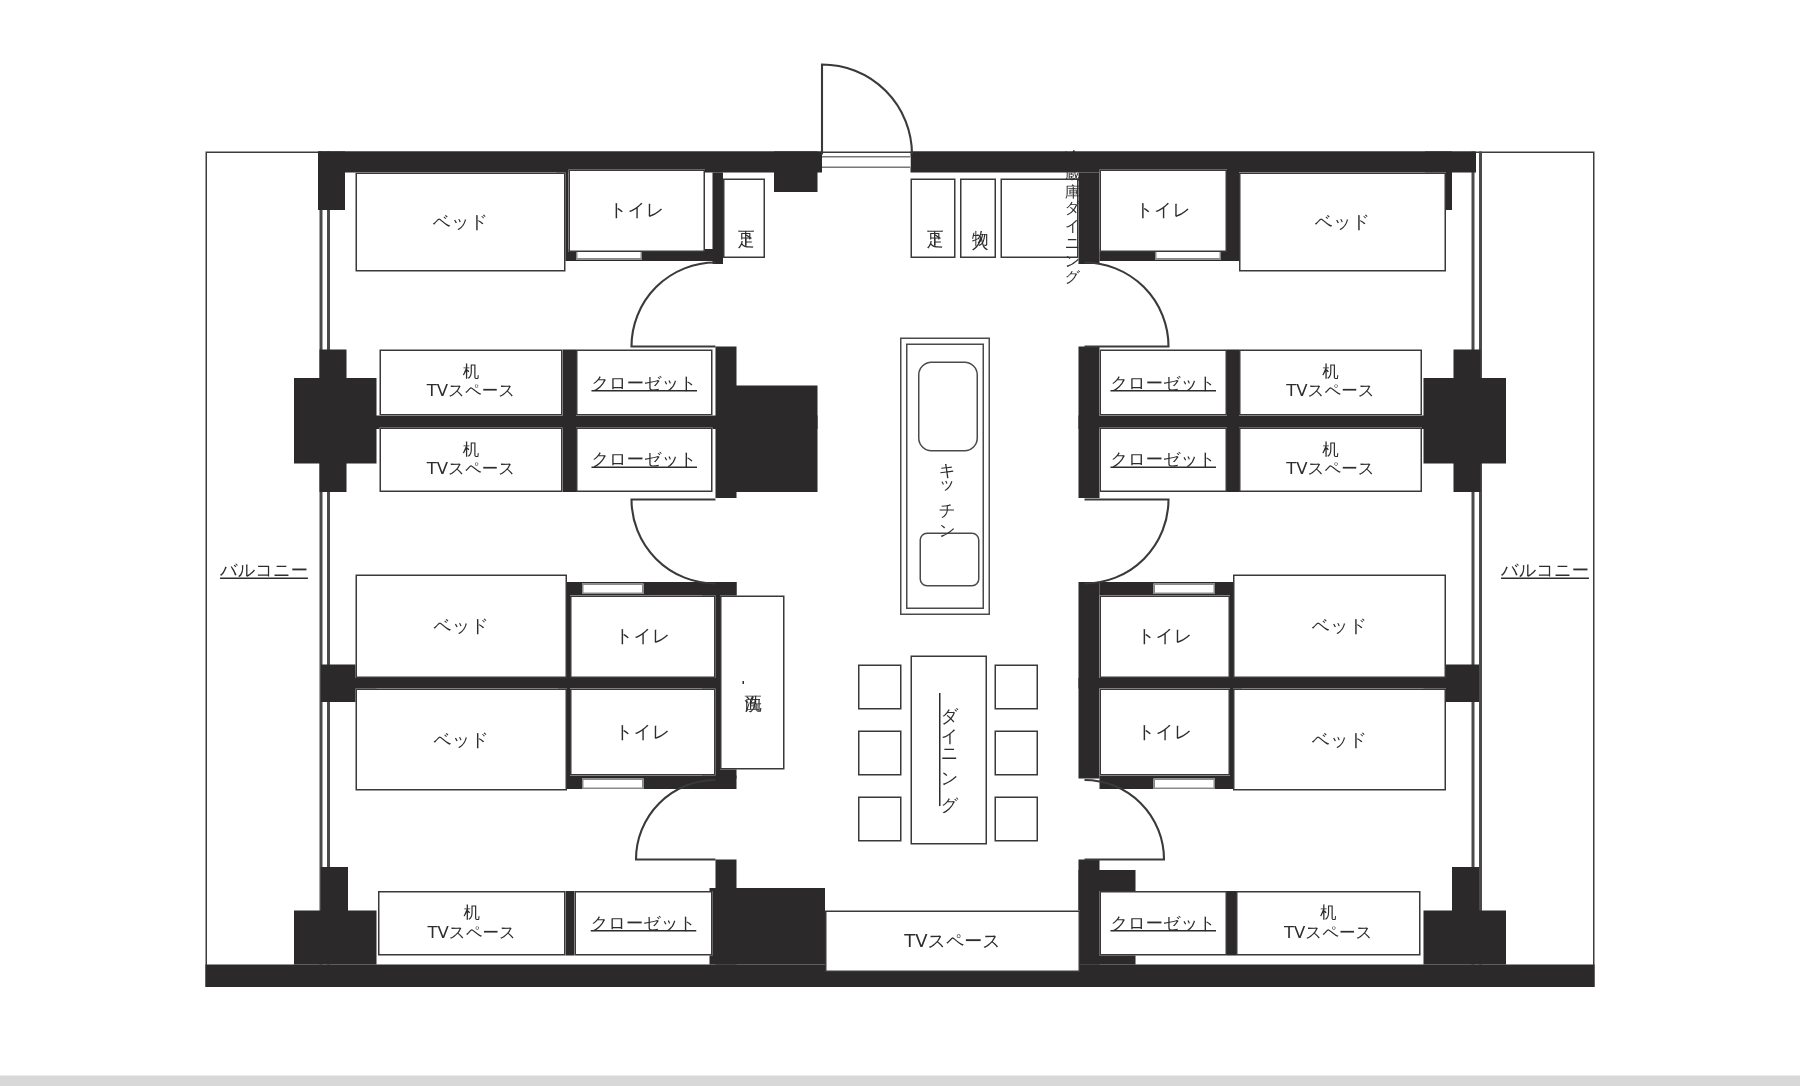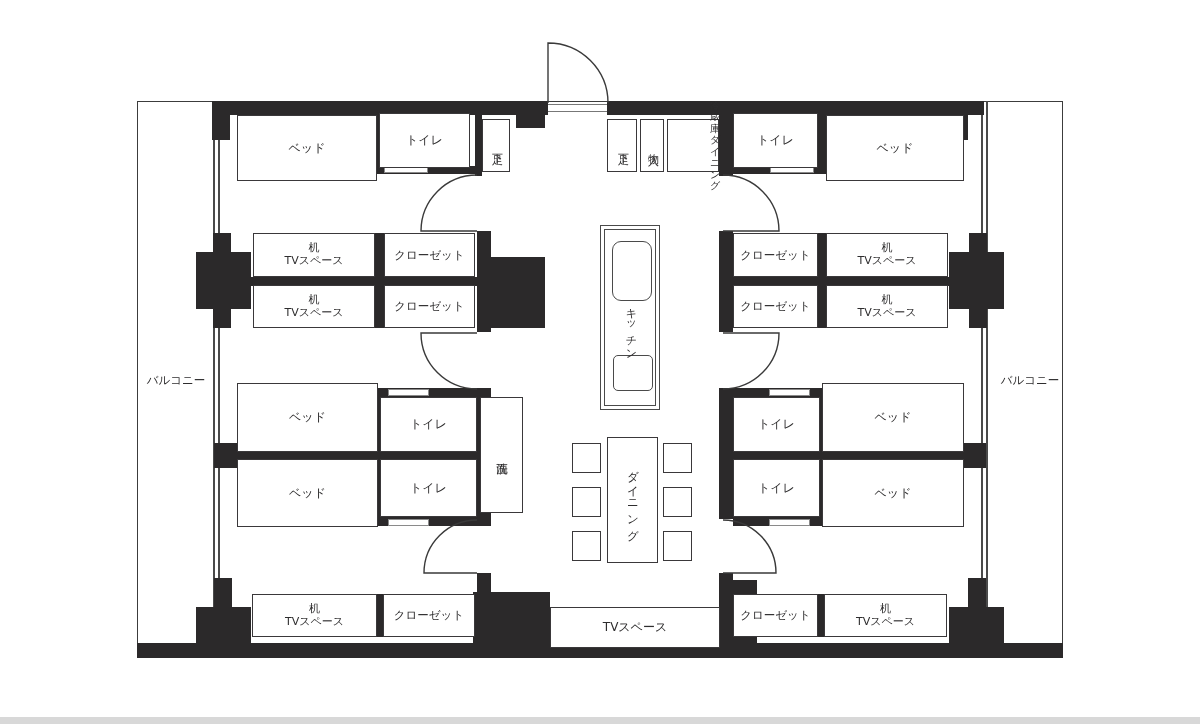--- a/index.html
+++ b/index.html
@@ -9,21 +9,21 @@
   body{font-family:"DejaVu Sans","Liberation Sans",sans-serif;color:var(--text);}
   .abs{position:absolute;box-sizing:border-box;}
   .wall{background:var(--wall);}
   .room{background:#fff;border:1.5px solid var(--line);}
   .box{background:#fff;border:1.2px solid #4a4a4a;}
   .lbl{display:flex;align-items:center;justify-content:center;text-align:center;color:var(--text);}
   .col{flex-direction:column;line-height:1.15;}
   .v{writing-mode:vertical-rl;text-orientation:upright;letter-spacing:2px;}
   .tline{background:#4a4a4a;}
   .slit{background:#fff;border:1px solid #8a8a8a;}
-  .f12{font-size:12px;} .f11{font-size:11px;} .f10{font-size:10px;} .f115{font-size:11.5px;}
+  .f12{font-size:12px;} .f11{font-size:11px;} .f10{font-size:10px;} .f115{font-size:11.5px;text-decoration:underline;}
   svg.doors{position:absolute;left:0;top:0;pointer-events:none;}
   #plan-border{border:1.5px solid #3c3c3c;}
   #bottom-strip{background:var(--strip);}
 </style>
 </head>
 <body>
 
 <div class="abs" id="floorplan" style="left:0;top:0;width:1200px;height:724px;">
 
   <div class="abs" id="plan-border" style="left:137px;top:101px;width:926px;height:557px;"></div>

